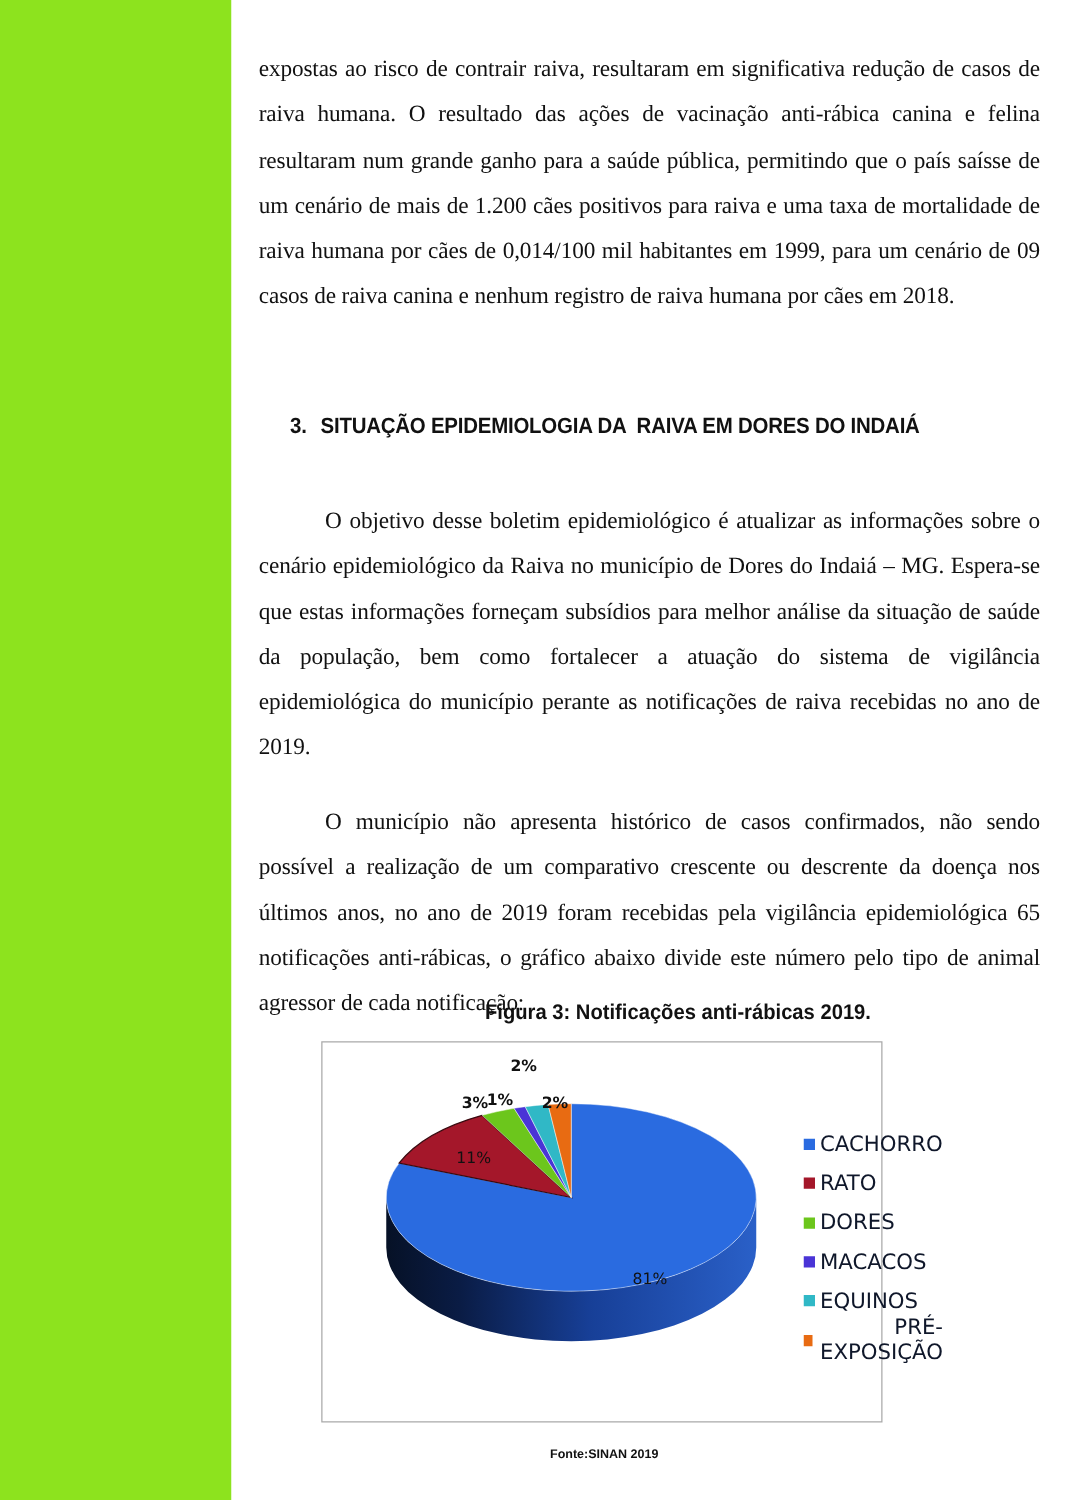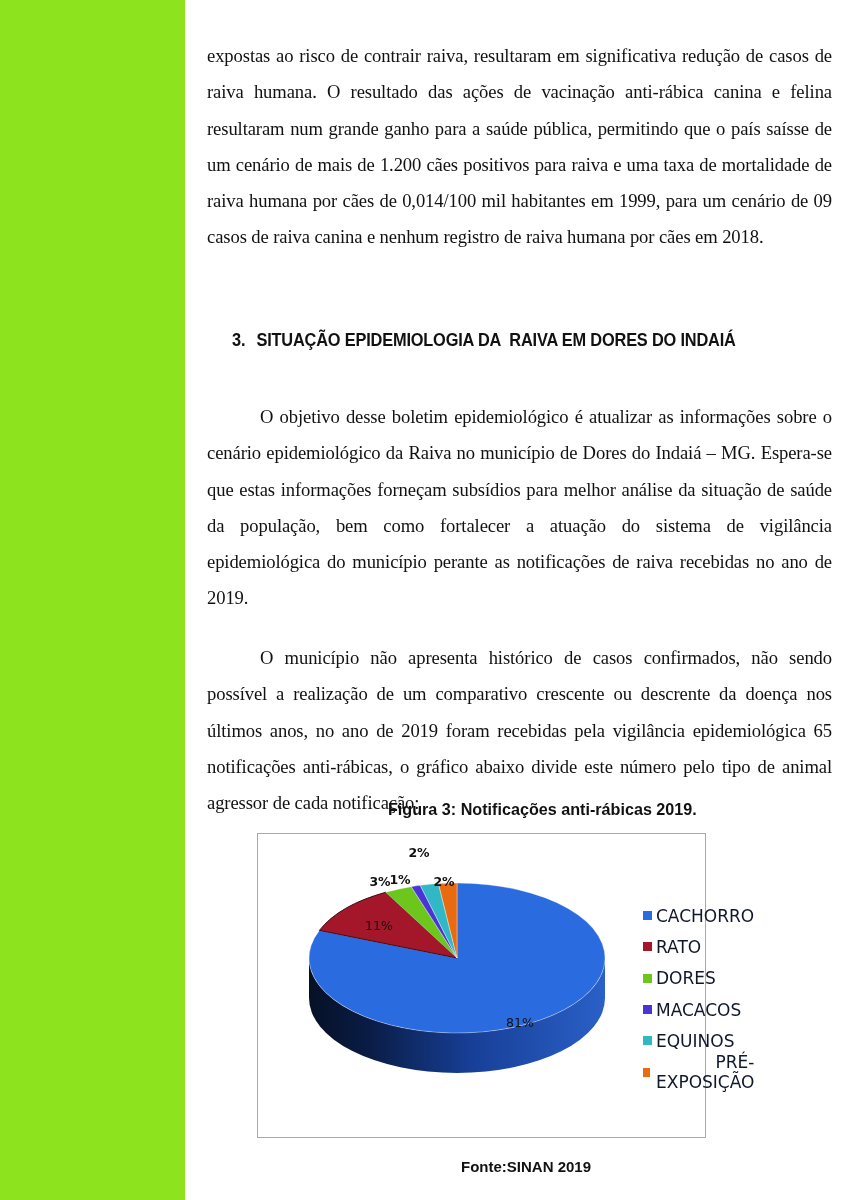--- a/index.html
+++ b/index.html
@@ -46,22 +46,22 @@
   }
   .legend-item { display: flex; align-items: center; height: 31.3px; }
   .legend-swatch { width: 9px; height: 9px; margin-right: 4px; display: inline-block; }
   .label-pct {
     font-family: "DejaVu Sans", sans-serif; font-weight: bold; font-size: 12.5px; fill: #111;
   }
   .label-pct-light {
     font-family: "DejaVu Sans", sans-serif; font-size: 12.5px; fill: #111;
   }
   .source {
-    position: absolute; left: 461px; top: 1158px;
-    font-family: "Liberation Sans", sans-serif; font-weight: bold; font-size: 15px;
+    position: absolute; left: 440px; top: 1158px;
+    font-family: "Liberation Sans", sans-serif; font-weight: bold; font-size: 10px;
     white-space: nowrap;
   }
 </style>
 </head>
 <body>
 
 <div class="sidebar"></div>
 
 <div class="content">
   <p class="para">expostas ao risco de contrair raiva, resultaram em significativa redução de casos de raiva humana. O resultado das ações de vacinação anti-rábica canina e felina resultaram num grande ganho para a saúde pública, permitindo que o país saísse de um cenário de mais de 1.200 cães positivos para raiva e uma taxa de mortalidade de raiva humana por cães de 0,014/100 mil habitantes em 1999, para um cenário de 09 casos de raiva canina e nenhum registro de raiva humana por cães em 2018.</p>

